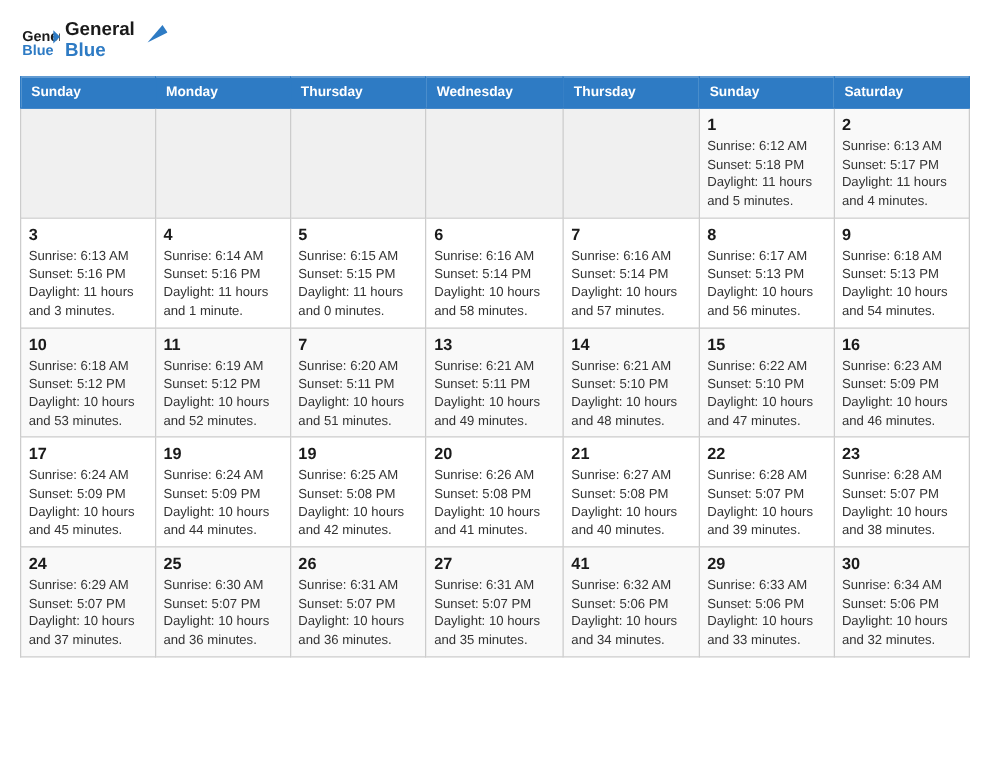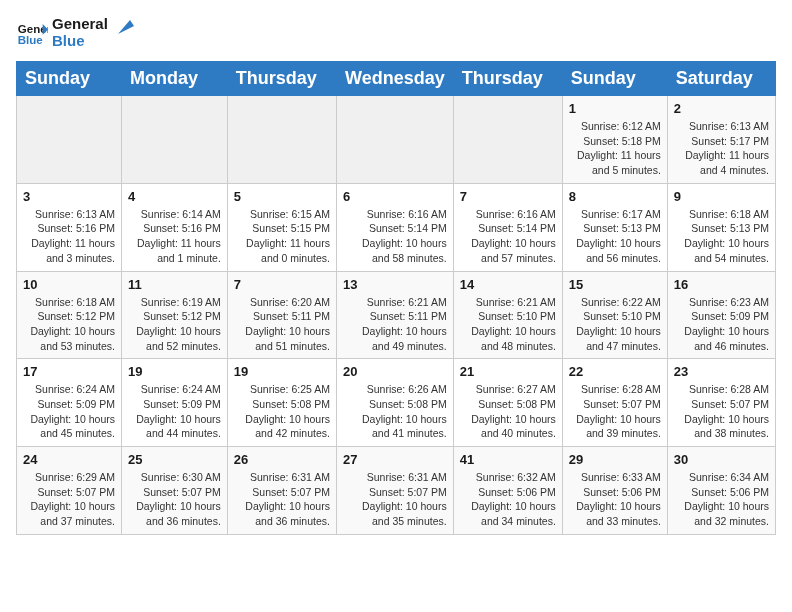--- a/index.html
+++ b/index.html
@@ -40,21 +40,21 @@
     .calendar {
       width: 100%;
       border-collapse: collapse;
       font-size: 11px;
     }
     .calendar thead th {
       background: #2e7bc4;
       color: #fff;
       padding: 6px 8px;
       text-align: left;
-      font-size: 18px;
+      font-size: 11px;
       font-weight: bold;
       border: 1px solid #2e7bc4;
     }
     .calendar tbody td {
       vertical-align: top;
       border: 1px solid #ccc;
       padding: 5px 6px;
       width: 113px;
       min-height: 80px;
       background: #fff;
@@ -69,21 +69,20 @@
       font-size: 13px;
       font-weight: bold;
       color: #1a1a1a;
       display: block;
       margin-bottom: 3px;
     }
     .day-info {
       color: #333;
       font-size: 10.5px;
       line-height: 1.4;
-      text-align: right;
     }
     .empty-cell {
       background: #f0f0f0 !important;
     }
   </style>
 </head>
 <body>
 
 <div class="header">
   <div class="logo">

